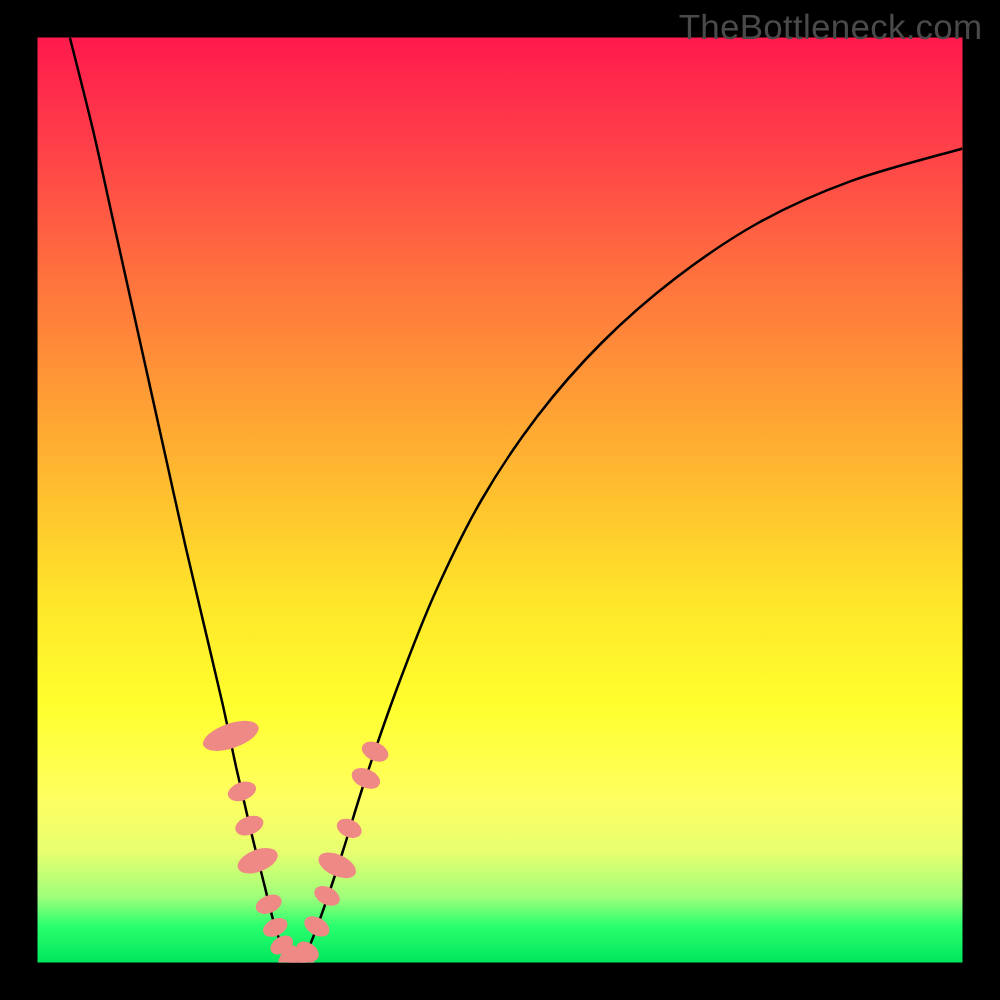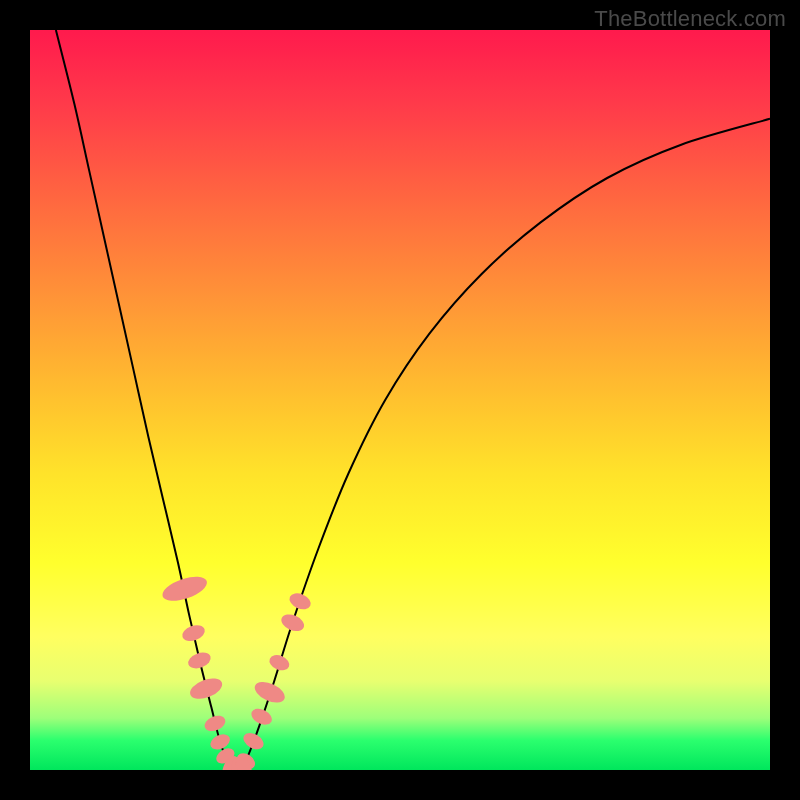--- a/index.html
+++ b/index.html
@@ -39,21 +39,21 @@
       #9dff7a 93%,
       #2bff6e 96%,
       #00e65c 100%
     );
   }
   .watermark {
     position: absolute;
     top: 6px;
     right: 14px;
     color: #4a4a4a;
-    font-size: 22px;
+    font-size: 28px;
     font-weight: 500;
     letter-spacing: 0.2px;
     user-select: none;
   }
   svg.curves {
     position: absolute;
     left: 0;
     top: 0;
     width: 740px;
     height: 740px;

